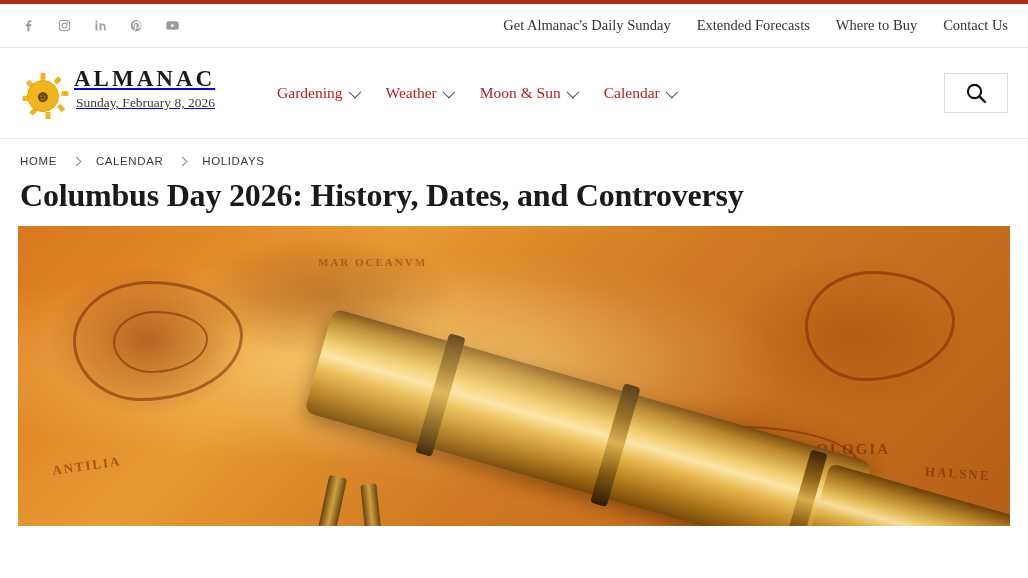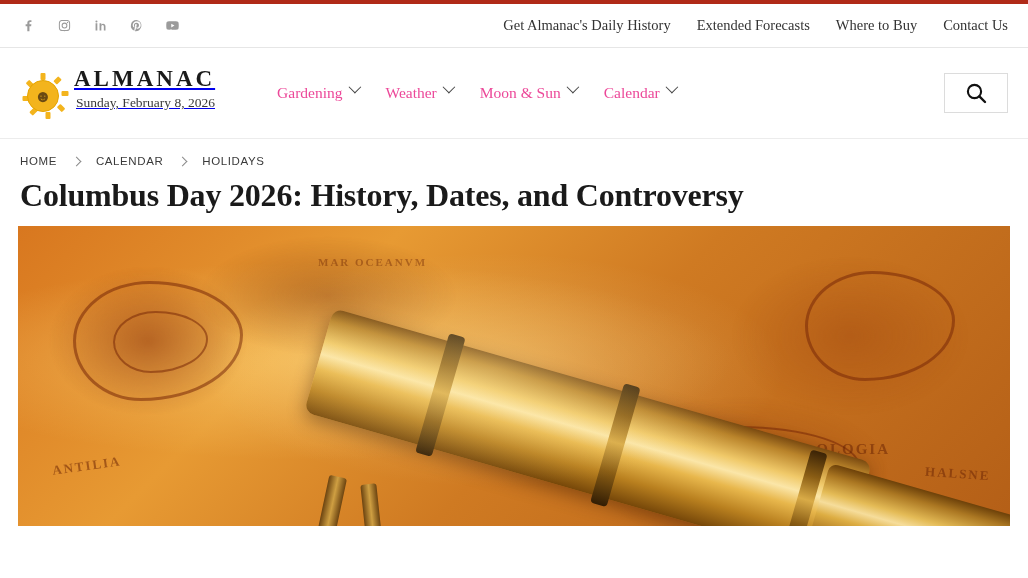--- a/index.html
+++ b/index.html
@@ -78,24 +78,24 @@
   .brand-date {
     font-family:"Liberation Serif", serif;
     font-size:13.5px; color:#3a3a3a; margin-top:4px; padding-left:2px;
   }
 
   nav.main-nav {
     margin-left:48px;
     display:flex; align-items:center; gap:0px;
   }
   .nav-item {
-    display:flex; align-items:flex-start; gap:6px;
+    display:flex; align-items:center; gap:6px;
     padding:10px 14px;
     font-family:"Liberation Serif", serif;
-    font-size:15.5px; color:#ec4899;
+    font-size:15.5px; color:#b91c1c;
     cursor:pointer; white-space:nowrap;
   }
   .chev {
     width:9px; height:9px;
     border-right:1.6px solid #444; border-bottom:1.6px solid #444;
     transform:rotate(45deg) translateY(-2px);
   }
   .search-box {
     margin-left:auto;
     width:64px; height:40px;
@@ -240,21 +240,21 @@
           <path d="M12 3a9 9 0 00-3.28 17.38c-.08-.72-.15-1.83.03-2.62.17-.72 1.1-4.6 1.1-4.6s-.28-.56-.28-1.39c0-1.3.76-2.27 1.7-2.27.8 0 1.19.6 1.19 1.32 0 .8-.51 2.01-.78 3.13-.22.93.47 1.69 1.39 1.69 1.67 0 2.95-1.76 2.95-4.3 0-2.25-1.62-3.82-3.93-3.82-2.68 0-4.25 2-4.25 4.08 0 .81.31 1.67.7 2.14.08.1.09.18.07.28-.08.31-.25.93-.28 1.06-.04.18-.15.22-.34.13-1.26-.59-2.05-2.43-2.05-3.91 0-3.18 2.31-6.1 6.66-6.1 3.5 0 6.22 2.49 6.22 5.82 0 3.47-2.19 6.27-5.23 6.27-1.02 0-1.98-.53-2.31-1.16l-.63 2.4c-.23.87-.84 1.97-1.25 2.64A9 9 0 1012 3z"></path>
         </svg>
     </a>
     <a class="s-icon" href="#" title="YouTube">
       <svg viewBox="0 0 24 24">
           <path d="M21.6 7.2a2.5 2.5 0 00-1.76-1.77C18.28 5 12 5 12 5s-6.28 0-7.84.43A2.5 2.5 0 002.4 7.2 26.2 26.2 0 002 12a26.2 26.2 0 00.4 4.8 2.5 2.5 0 001.76 1.77C5.72 19 12 19 12 19s6.28 0 7.84-.43a2.5 2.5 0 001.76-1.77A26.2 26.2 0 0022 12a26.2 26.2 0 00-.4-4.8zM10 15V9l5.2 3-5.2 3z"></path>
         </svg>
     </a>
   </div>
   <div class="util-links">
-    <a href="#">Get Almanac's Daily History</a>
+    <a href="#">Get Almanac's Daily Sunday</a>
     <a href="#">Extended Forecasts</a>
     <a href="#">Where to Buy</a>
     <a href="#">Contact Us</a>
   </div>
 </div>
 
 <div class="masthead">
   <a class="brand" href="#">
     <span class="sun-logo">
       <i class="ray" style="transform:rotate(0deg) translate(-50%,-23px);"></i>

